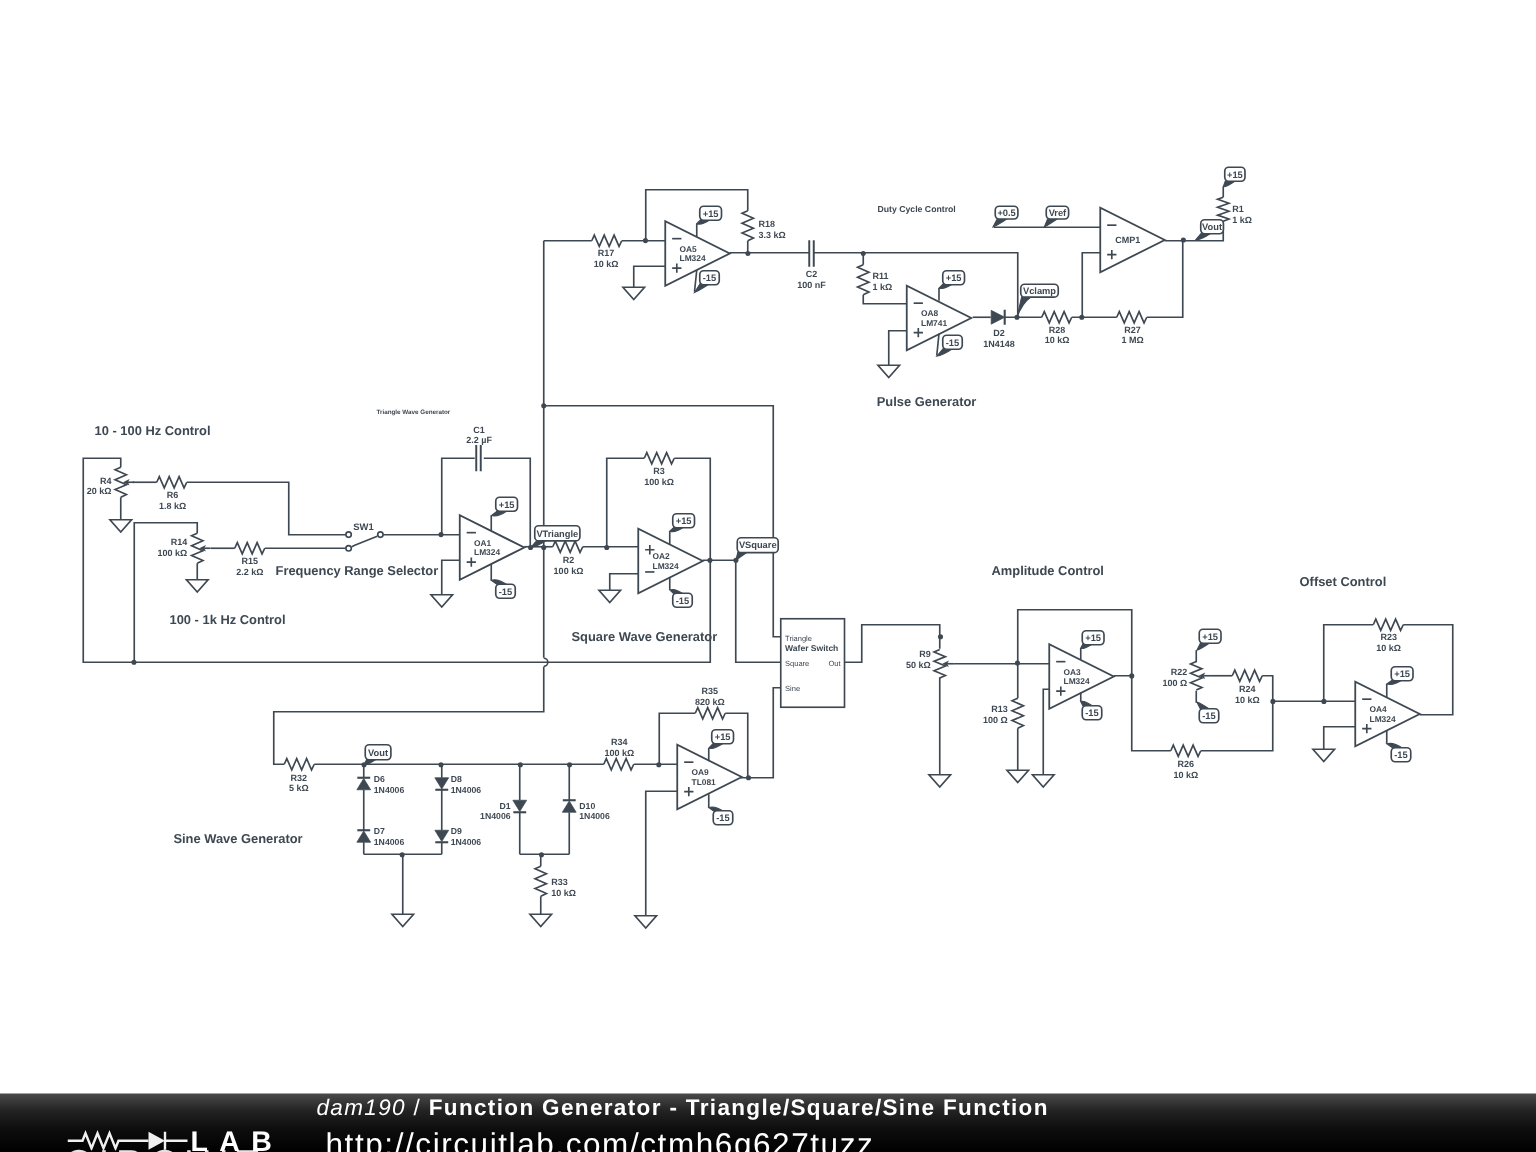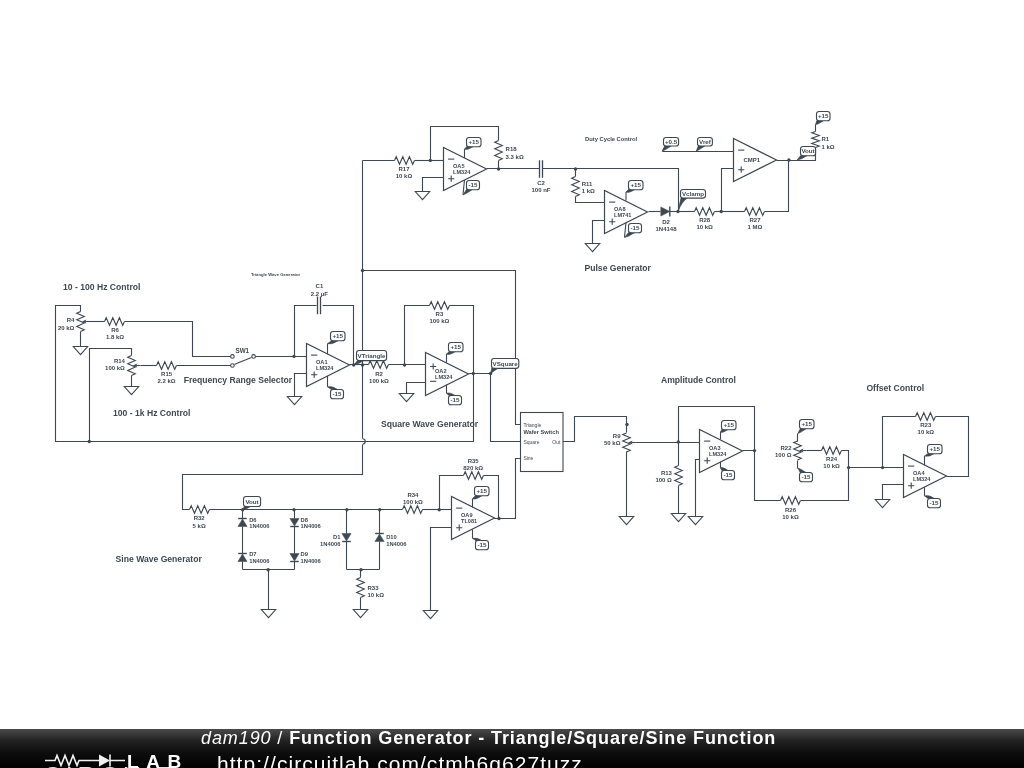--- a/index.html
+++ b/index.html
@@ -1,18 +1,18 @@
 <!DOCTYPE html>
 <html><head>
 <meta charset="utf-8">
 <style>
 html,body{margin:0;padding:0;width:1024px;height:768px;background:#ffffff;overflow:hidden;}
 #footer{position:absolute;left:0;top:729px;width:1024px;height:39px;
   background:linear-gradient(to bottom,#4a4a4a 0%,#222 30%,#0e0e0e 60%,#000 100%);}
-#ft1{position:absolute;left:201px;top:1.5px;font-family:"Liberation Sans",sans-serif;font-size:18px;letter-spacing:0.9px;line-height:15px;color:#fff;white-space:nowrap;}
+#ft1{position:absolute;left:211px;top:1.5px;font-family:"Liberation Sans",sans-serif;font-size:15px;letter-spacing:0.9px;line-height:15px;color:#fff;white-space:nowrap;}
 #ft2{position:absolute;left:217px;top:27px;font-family:"Liberation Sans",sans-serif;font-size:21px;letter-spacing:1.05px;line-height:15.5px;color:#fff;white-space:nowrap;}
 #logoC{position:absolute;left:43px;top:3px;font-family:"Liberation Sans",sans-serif;font-size:25px;color:#e2e2e2;letter-spacing:4.7px;font-weight:normal;line-height:25px;margin-top:32px;}
 #logoL{position:absolute;left:127px;top:24.5px;font-family:"Liberation Sans",sans-serif;font-size:19px;color:#fff;font-weight:bold;letter-spacing:7.6px;line-height:15px;}
 </style>
 </head>
 <body>
 <svg width="1024" height="768" viewBox="0 0 1024 768" xmlns="http://www.w3.org/2000/svg">
 <rect x="0" y="0" width="1024" height="768" fill="#ffffff"></rect>
 <path d="M362.5,160.5 L394.5,160.5" fill="none" stroke="#3e4852" stroke-width="1.1"></path>
 <path d="M394.5,160.5 l1.7,-3.8 l3.3,7.6 l3.3,-7.6 l3.3,7.6 l3.3,-7.6 l3.3,7.6 l1.8,-3.8" fill="none" stroke="#3e4852" stroke-width="1.1" stroke-linejoin="miter"></path>

